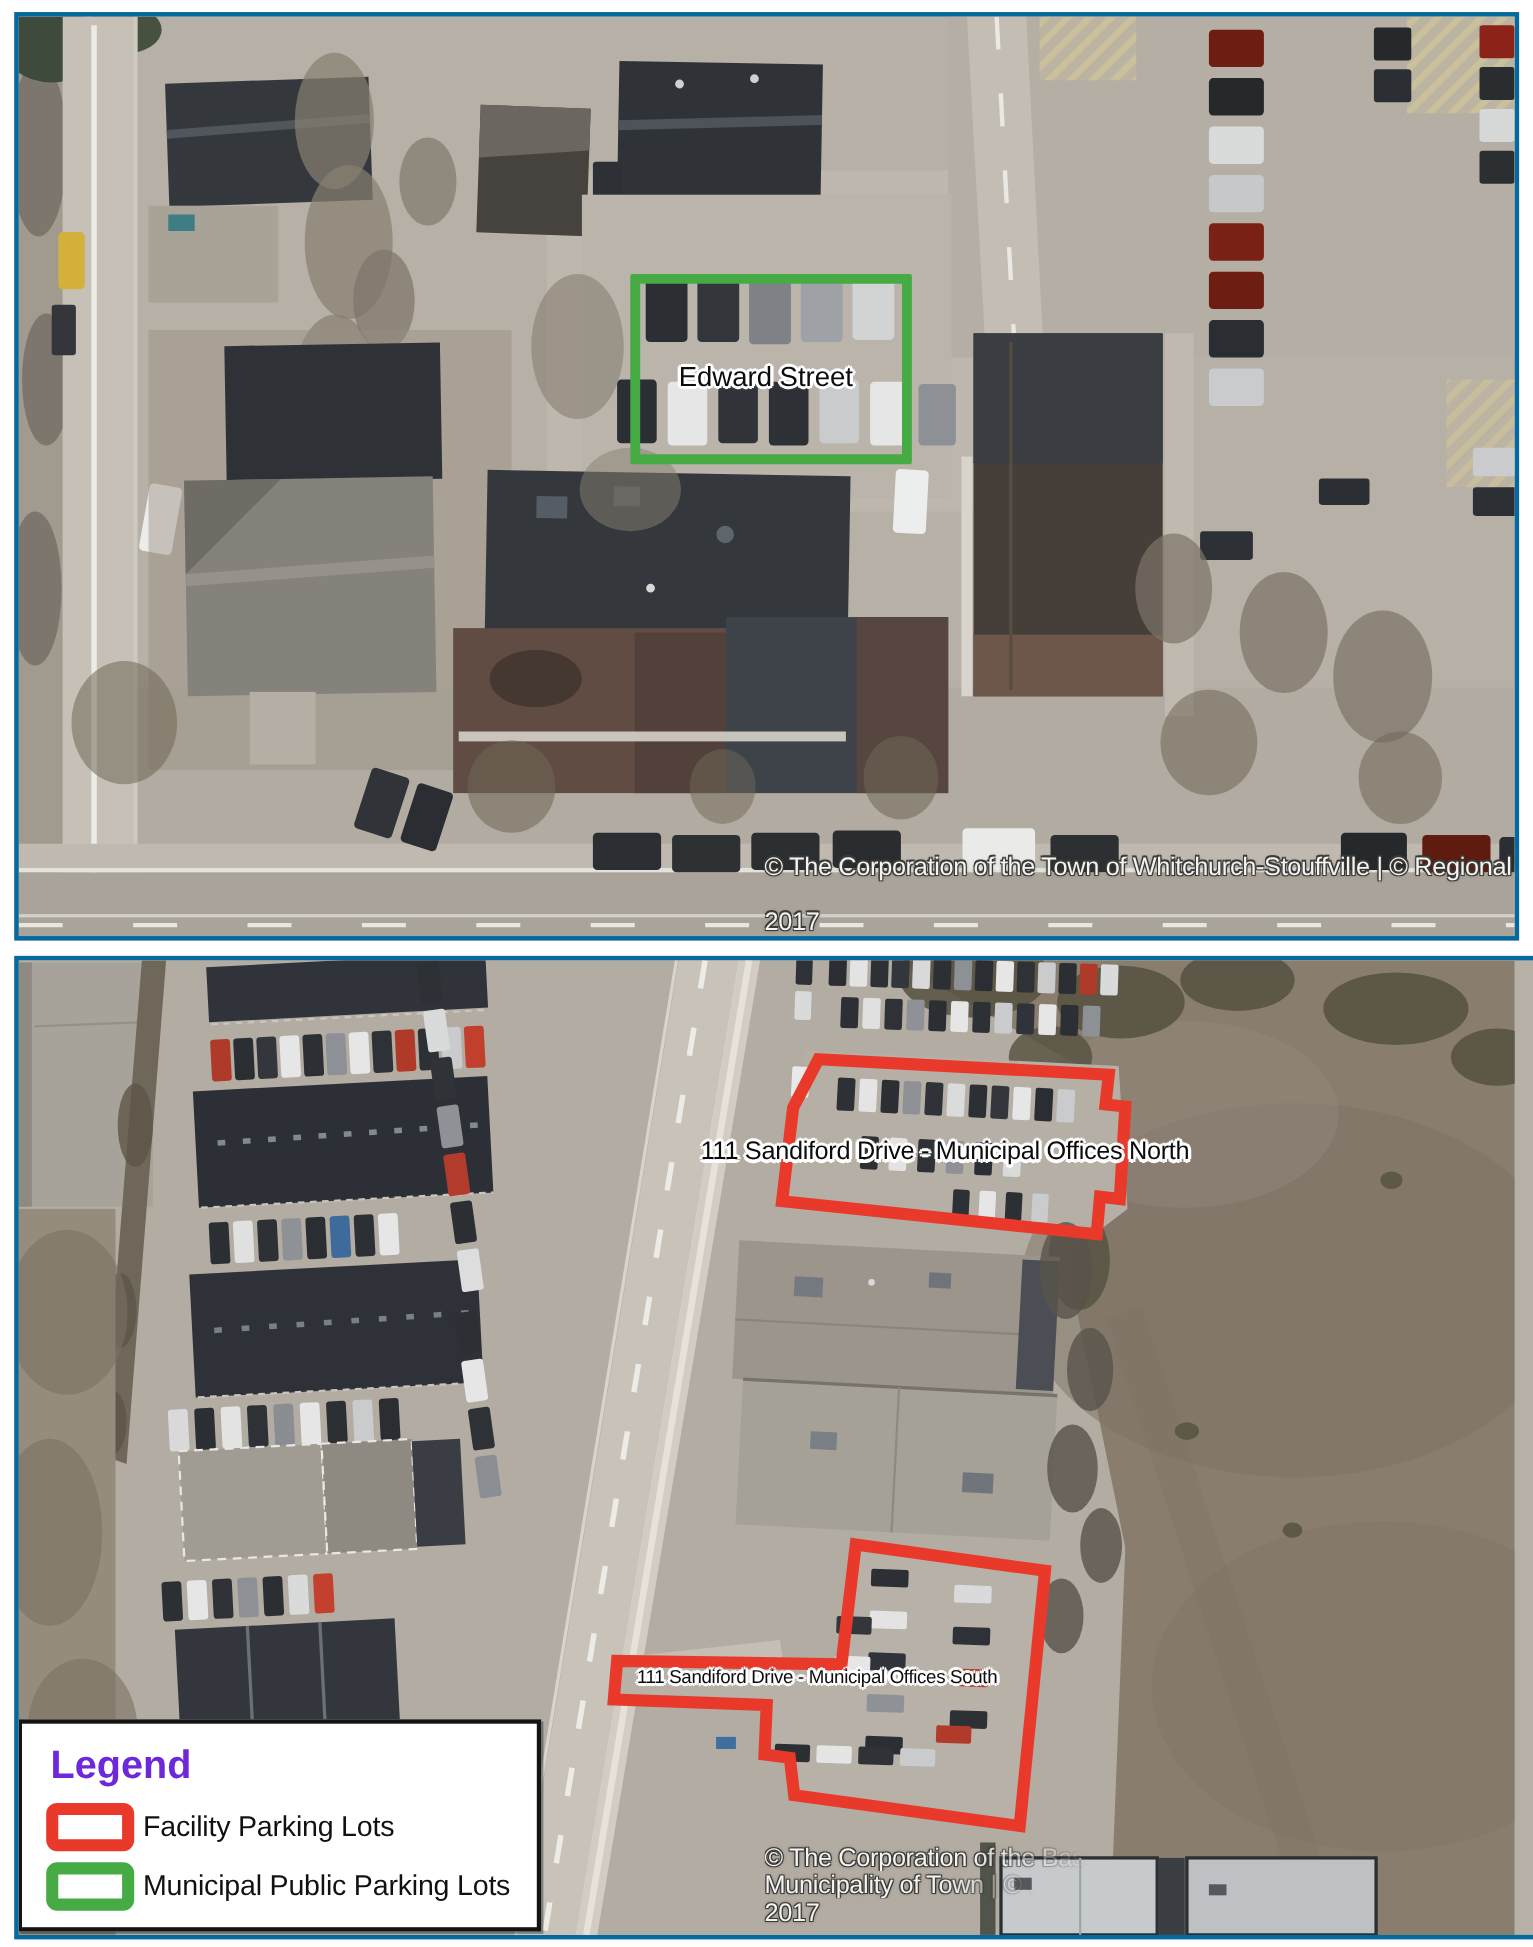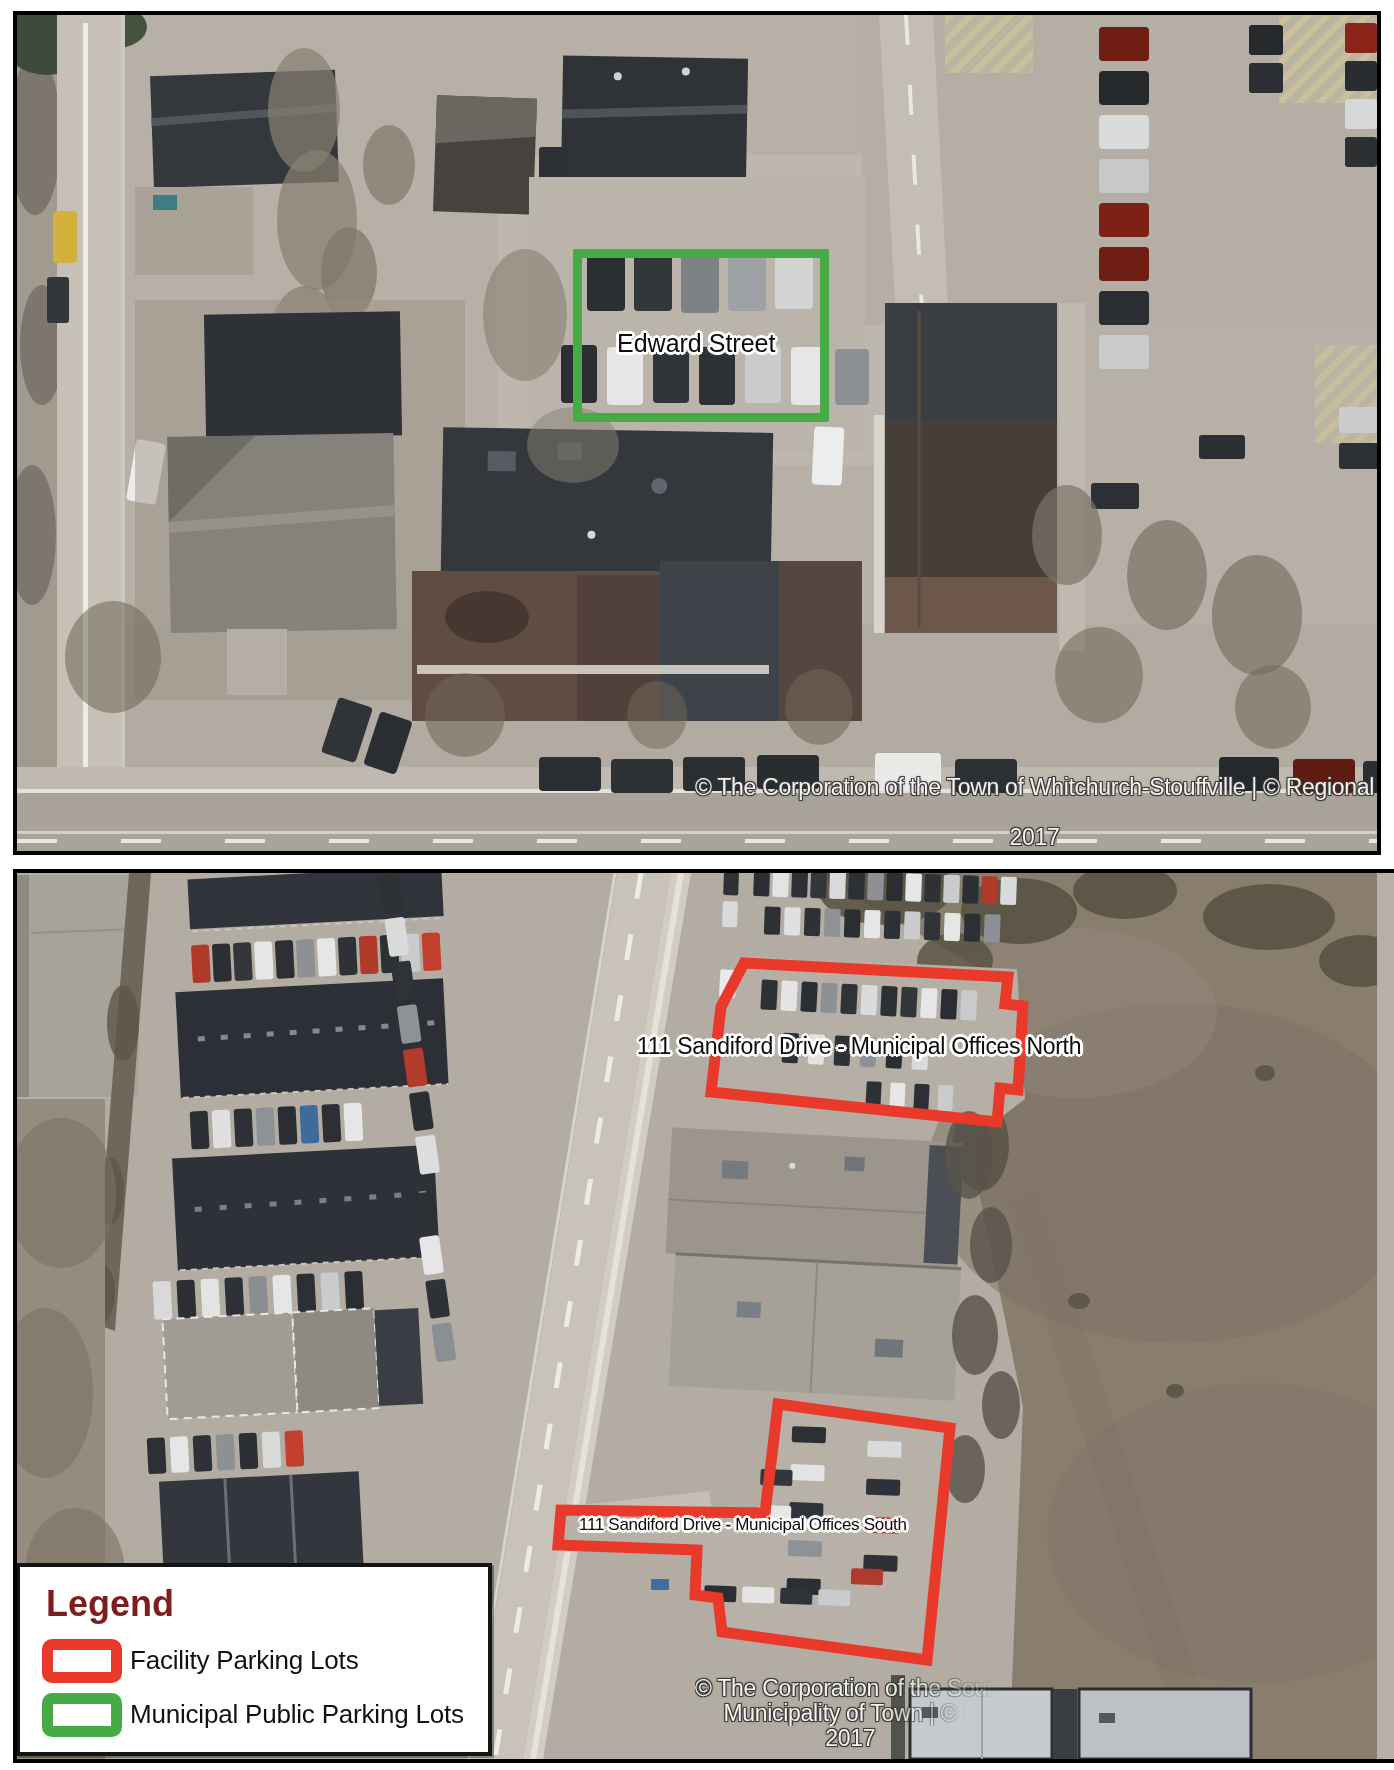--- a/index.html
+++ b/index.html
@@ -1,17 +1,17 @@
 <!DOCTYPE html>
 <html><head>
 <meta charset="utf-8">
 <style>
   html,body{margin:0;padding:0;background:#ffffff;}
   body{width:1394px;height:1770px;position:relative;font-family:"Liberation Sans","DejaVu Sans",sans-serif;overflow:hidden;}
-  .panel{position:absolute;border:4px solid #000000;background:#b6b0a6;overflow:hidden;text-align:center;}
+  .panel{position:absolute;border:4px solid #0369a1;background:#b6b0a6;overflow:hidden;}
   #panel-top{left:13px;top:11px;width:1360px;height:836px;}
   #panel-bottom{left:13px;top:869px;width:1360px;height:886px;padding-left:48px;}
   .scene{position:absolute;left:0;top:0;}
   
   .green-rect{position:absolute;left:556px;top:234px;width:238px;height:155px;border:9px solid #46ab44;border-radius:2px;}
   
   .map-label{position:absolute;color:#0c0c0c;white-space:nowrap;
     text-shadow:-2px -2px 0 #fff,2px -2px 0 #fff,-2px 2px 0 #fff,2px 2px 0 #fff,0 -3px 0 #fff,0 3px 0 #fff,-3px 0 0 #fff,3px 0 0 #fff,0 0 4px #fff;}
   #label-edward{left:600px;top:314px;font-size:25px;}
   #label-north{left:620px;top:160px;font-size:23px;letter-spacing:-0.3px;}
@@ -19,21 +19,21 @@
   
   .copyright{position:absolute;color:#f4f3f0;font-size:23px;line-height:25px;letter-spacing:-0.3px;white-space:nowrap;
     text-shadow:-1px -1px 0 #3a3a38,1px -1px 0 #3a3a38,-1px 1px 0 #3a3a38,1px 1px 0 #3a3a38,0 0 3px #2e2e2c;}
   #copy-top{left:678px;top:760px;}
   #copy-bottom{left:678px;top:803px;}
   .fade-line{display:inline-block;
     -webkit-mask-image:linear-gradient(to right,#000 62%,transparent 97%);
     mask-image:linear-gradient(to right,#000 62%,transparent 97%);}
   
   #legend{position:absolute;left:-1px;top:690px;width:468px;height:185px;background:#ffffff;border:4px solid #141414;box-shadow:2px 2px 0 rgba(0,0,0,.35);}
-  #legend-title{position:absolute;left:26px;top:16px;font-size:36px;font-weight:bold;color:#7f1d1d;}
+  #legend-title{position:absolute;left:26px;top:16px;font-size:36px;font-weight:bold;color:#6d28d9;}
   .legend-row{position:absolute;left:0;width:100%;height:48px;}
   #legend-row-0{top:72px;} #legend-row-1{top:126px;}
   .swatch{position:absolute;left:22px;top:0;width:58px;height:22px;border:11px solid #e8392b;border-radius:10px;background:#fff;}
   .legend-label{position:absolute;left:110px;top:6px;font-size:26px;letter-spacing:-0.2px;color:#111;}
   svg{display:block;}
   
   .k1{fill:#2b2e32}.k2{fill:#33373c}.k3{fill:#2d3135}.k4{fill:#26292c}
   .w1{fill:#e5e6e5}.w2{fill:#d9dbda}.s1{fill:#c9cbcd}.g1{fill:#8d9195}
   .r1{fill:#b03a2a}.r2{fill:#6e1d12}.bl{fill:#3f6b9c}
 </style>
@@ -421,21 +421,21 @@
     <rect x="1082" y="840" width="16" height="10" fill="#55595d"></rect>
 
     <polygon points="727,90 991,104 988,131 1006,133 1001,217 983,215 980,249 694,219 704,134" fill="none" stroke="#e8392b" stroke-width="11" stroke-linejoin="miter"></polygon>
     <polygon points="761,531 933,555 910,787 705,759 701,725 678,722 680,677 541,672 544,637 748,640" fill="none" stroke="#e8392b" stroke-width="11" stroke-linejoin="miter"></polygon>
   </svg>
 
   <div id="label-north" class="map-label">111 Sandiford Drive - Municipal Offices North</div>
   <div id="label-south" class="map-label">111 Sandiford Drive - Municipal Offices South</div>
 
   <div id="copy-bottom" class="copyright">
-    <span class="fade-line">© The Corporation of the South</span><br>
+    <span class="fade-line">© The Corporation of the Base</span><br>
     <span class="fade-line">Municipality of Town | © F</span><br>
     <span>2017</span>
   </div>
 
   <div id="legend">
     <div id="legend-title">Legend</div>
     <div class="legend-row" id="legend-row-1">
       <div class="swatch" style="border-color: rgb(70, 171, 68);"></div>
       <div class="legend-label">Municipal Public Parking Lots</div>
     </div>

